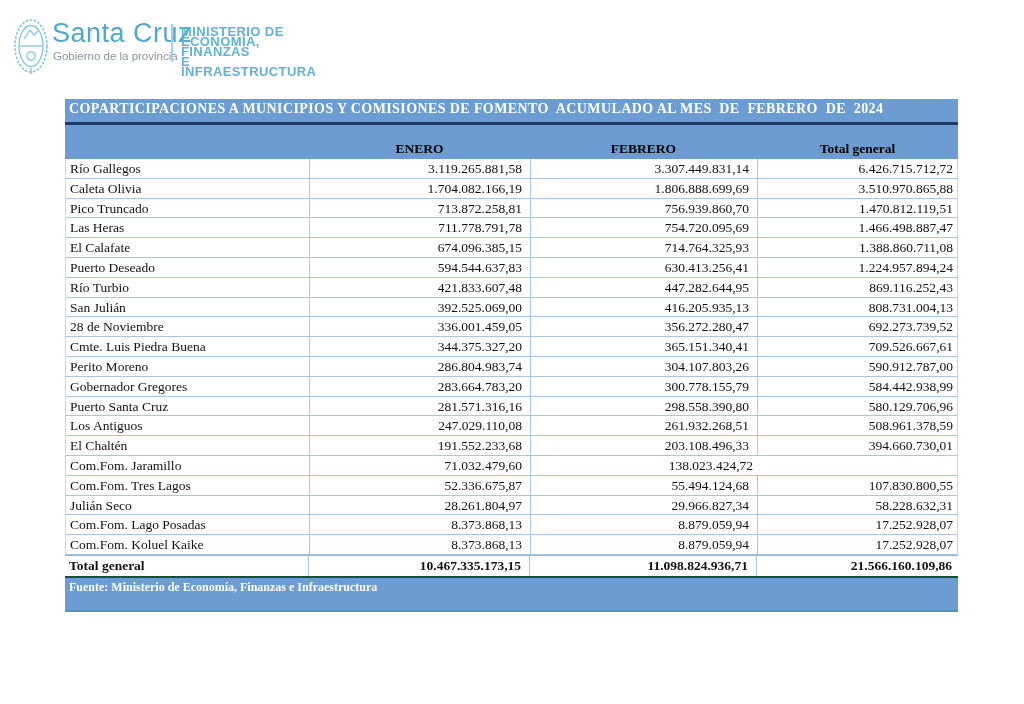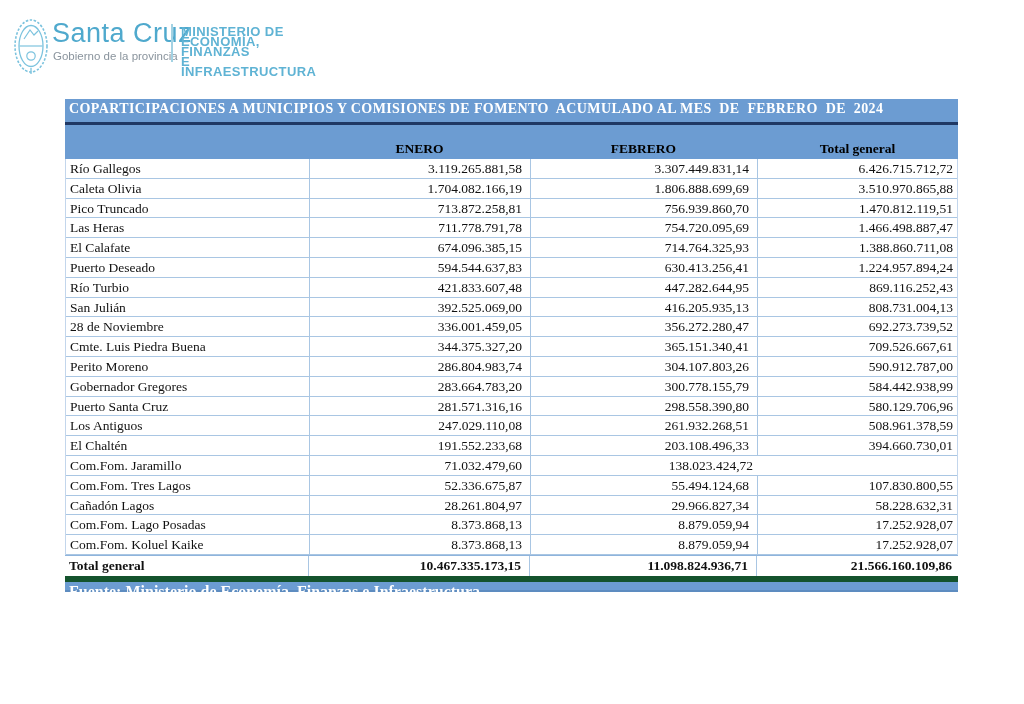--- a/index.html
+++ b/index.html
@@ -38,23 +38,23 @@
   .trow .cell { font-size:13.5px; line-height:19px; color:#111; white-space:nowrap; overflow:visible; }
   .cell.name  { text-align:left; padding-left:4px; }
   .cell.num   { text-align:right; }
   .cell.c-enero   { border-left:1px solid var(--grid); padding-right:8px; }
   .cell.c-febrero { border-left:1px solid var(--grid); padding-right:8px; }
   .cell.c-total   { border-left:1px solid var(--grid); padding-right:4px; }
 
   .trow.total { height:21px; border-top:1px solid #8FB4DC; border-bottom:none; }
   .trow.total .cell { font-weight:bold; line-height:20px; }
 
-  .source-bar { height:16px; line-height:19px; background:var(--bar-blue);
-                border-top:6px solid #14532d; border-bottom:2px solid #5d8cc0;
-                color:#ffffff; font-weight:bold; font-size:16px; padding-left:4px; }
+  .source-bar { height:36px; line-height:19px; background:var(--bar-blue);
+                border-top:2px solid #14532d; border-bottom:2px solid #5d8cc0;
+                color:#ffffff; font-weight:bold; font-size:12px; padding-left:4px; }
 </style>
 </head>
 <body>
 
 <div class="brand">
   <svg class="crest" width="38" height="62" viewBox="0 0 38 62" fill="none">
     <ellipse cx="19" cy="30" rx="16" ry="26" stroke="#7CC3DE" stroke-width="1.6" stroke-dasharray="2.5 1.6"></ellipse>
     <ellipse cx="19" cy="30" rx="12" ry="20.5" stroke="#7CC3DE" stroke-width="1.3"></ellipse>
     <line x1="7.5" y1="30" x2="30.5" y2="30" stroke="#7CC3DE" stroke-width="1.2"></line>
     <path d="M12 23 L18 14 L22 19 L26 15" stroke="#7CC3DE" stroke-width="1.2" fill="none"></path>
@@ -177,21 +177,21 @@
         <div class="cell num c-febrero">71.032.479,60</div>
         <div class="cell num c-total">138.023.424,72</div>
       </div>
       <div class="trow">
         <div class="cell name">Com.Fom. Tres Lagos</div>
         <div class="cell num c-enero">52.336.675,87</div>
         <div class="cell num c-febrero">55.494.124,68</div>
         <div class="cell num c-total">107.830.800,55</div>
       </div>
       <div class="trow">
-        <div class="cell name">Cañadón Lagos</div>
+        <div class="cell name">Julián Seco</div>
         <div class="cell num c-enero">28.261.804,97</div>
         <div class="cell num c-febrero">29.966.827,34</div>
         <div class="cell num c-total">58.228.632,31</div>
       </div>
       <div class="trow">
         <div class="cell name">Com.Fom. Lago Posadas</div>
         <div class="cell num c-enero">8.373.868,13</div>
         <div class="cell num c-febrero">8.879.059,94</div>
         <div class="cell num c-total">17.252.928,07</div>
       </div>

